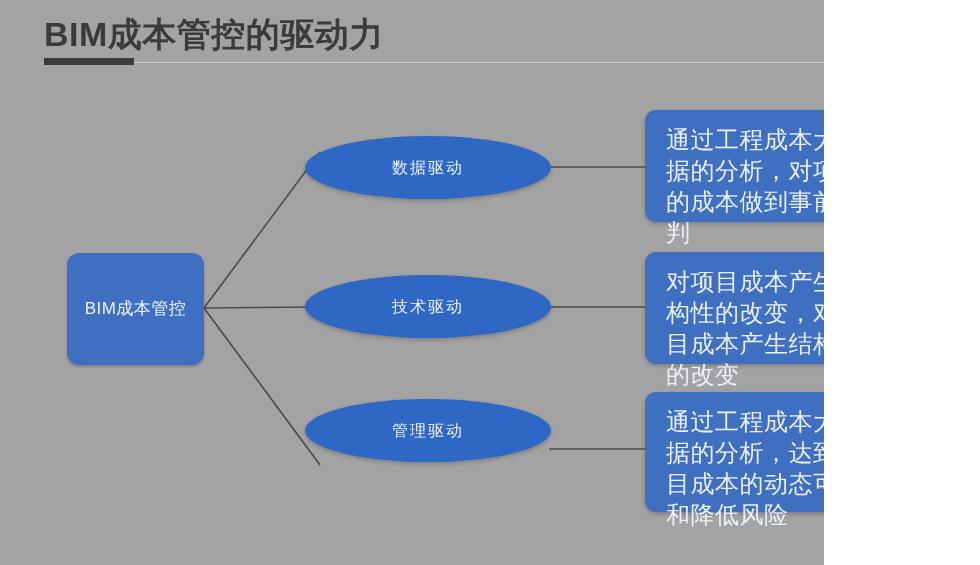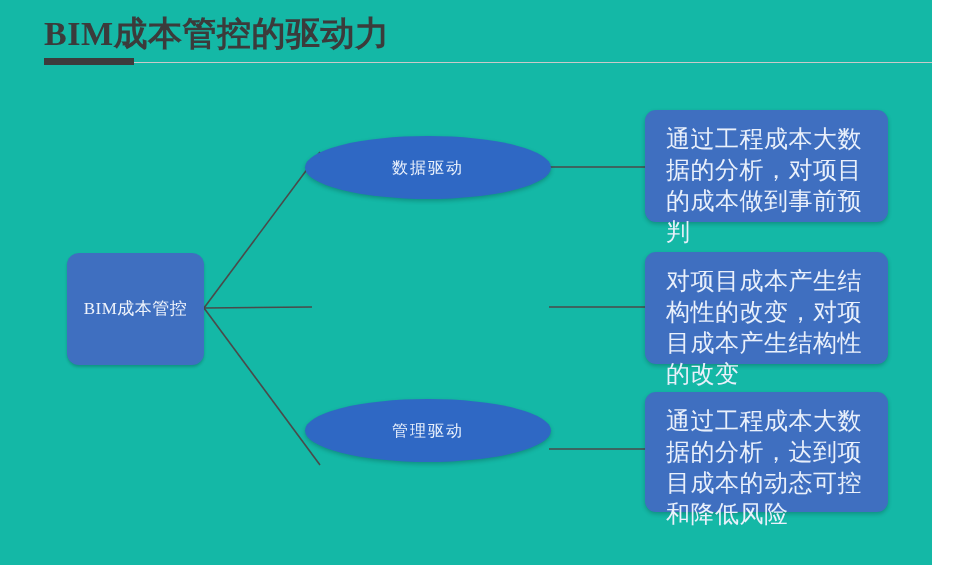--- a/index.html
+++ b/index.html
@@ -2,25 +2,25 @@
 <html><head>
 <meta charset="utf-8">
 <style>
   html, body {
     margin: 0;
     padding: 0;
     background: #ffffff;
   }
   #slide {
     position: relative;
-    width: 932px;
+    width: 824px;
     height: 565px;
-    background: #14b8a6;
+    background: #a3a3a3;
     overflow: hidden;
-    font-family: Liberation Serif, serif;
+    font-family: Liberation Sans, sans-serif;
   }
 
   
   #title {
     position: absolute;
     left: 44px;
     top: 12px;
     font-size: 34px;
     font-weight: bold;
     color: #3b3b3b;
@@ -149,20 +149,23 @@
     <line x1="549" y1="449" x2="648" y2="449" stroke="#4a4a4a" stroke-width="1.6"></line>
   </svg>
 
   <div id="root-node">
     <span class="root-label">BIM成本管控</span>
   </div>
 
   <div id="branch-1" class="branch-ellipse">
     <span class="branch-label">数据驱动</span>
   </div>
+  <div id="branch-2" class="branch-ellipse">
+    <span class="branch-label">技术驱动</span>
+  </div>
   <div id="branch-3" class="branch-ellipse">
     <span class="branch-label">管理驱动</span>
   </div>
 
   <div id="detail-1" class="detail-box">
     <span class="detail-text">通过工程成本大数据的分析，对项目的成本做到事前预判</span>
   </div>
   <div id="detail-2" class="detail-box">
     <span class="detail-text">对项目成本产生结构性的改变，对项目成本产生结构性的改变</span>
   </div>

